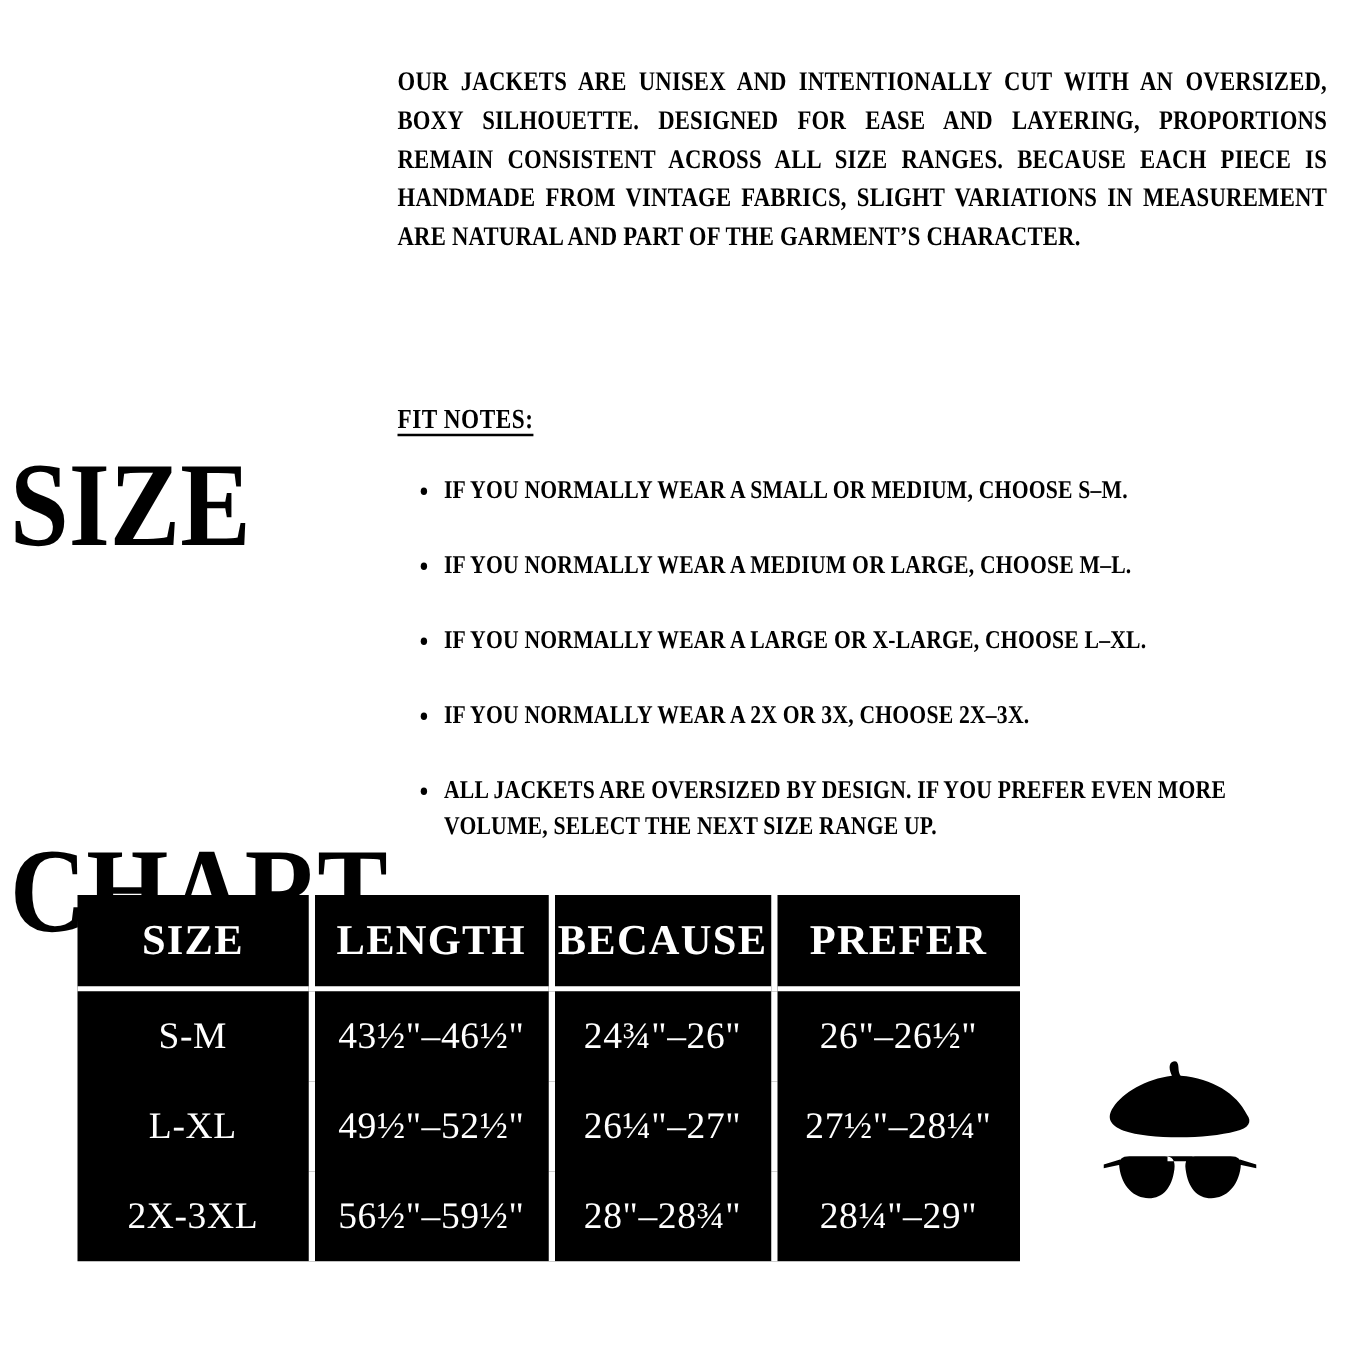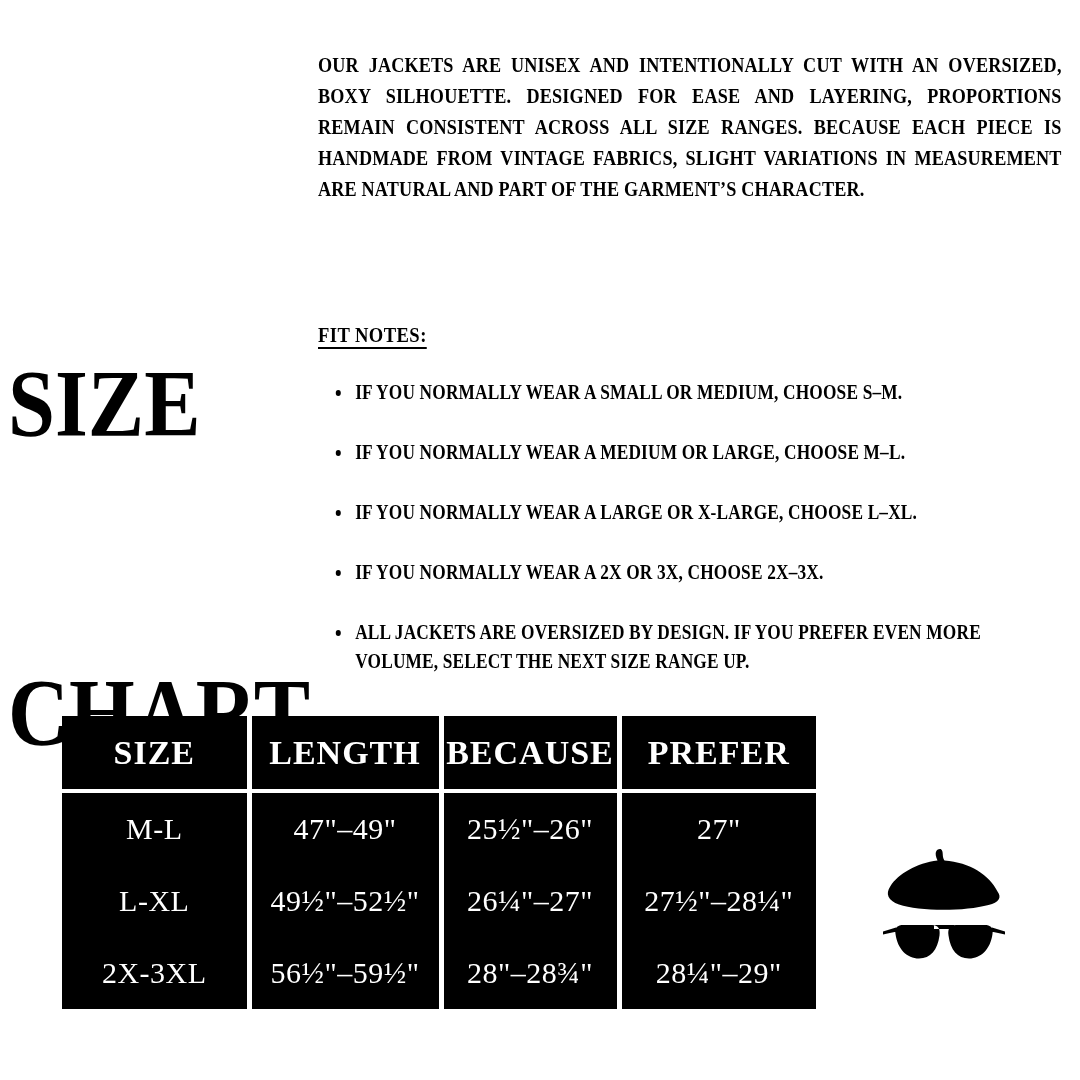--- a/index.html
+++ b/index.html
@@ -87,24 +87,24 @@
     <thead>
       <tr>
         <th>SIZE</th>
         <th>LENGTH</th>
         <th>BECAUSE</th>
         <th>PREFER</th>
       </tr>
     </thead>
     <tbody>
       <tr>
-        <td>M-L</td>
-        <td>47"–49"</td>
-        <td>25½"–26"</td>
-        <td>27"</td>
+        <td>S-M</td>
+        <td>43½"–46½"</td>
+        <td>24¾"–26"</td>
+        <td>26"–26½"</td>
       </tr>
       <tr>
         <td>L-XL</td>
         <td>49½"–52½"</td>
         <td>26¼"–27"</td>
         <td>27½"–28¼"</td>
       </tr>
       <tr>
         <td>2X-3XL</td>
         <td>56½"–59½"</td>

